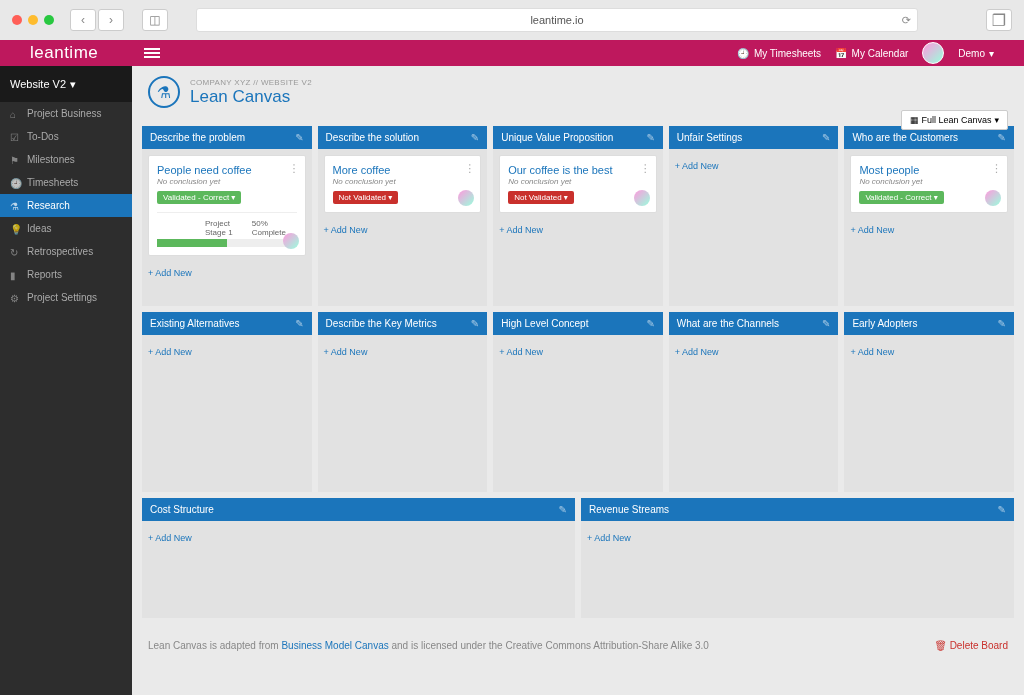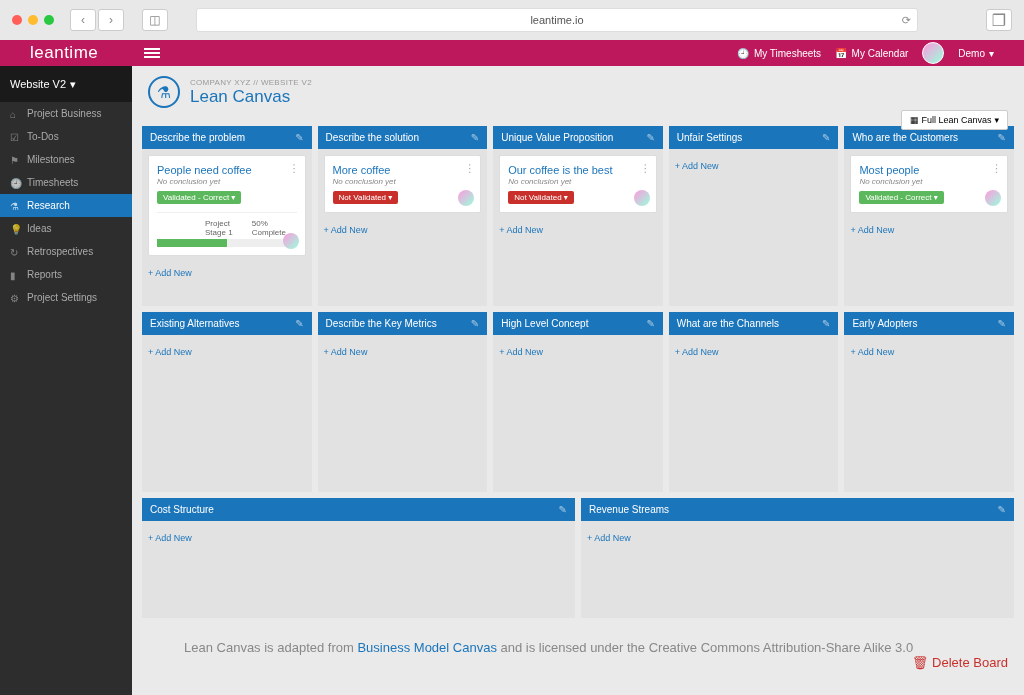--- a/index.html
+++ b/index.html
@@ -50,21 +50,21 @@
 .badge.green{background:#5cb85c;}.badge.red{background:#c9302c;}
 .card-menu{position:absolute;top:6px;right:5px;color:#aaa;font-size:11px;cursor:pointer;}
 .card-avatar{position:absolute;bottom:6px;right:6px;width:16px;height:16px;border-radius:50%;background:linear-gradient(135deg,#f9d,#9fd);}
 .stage{border-top:1px solid #eee;margin-top:8px;padding-top:6px;}
 .stage-lbl{font-size:8px;color:#666;display:flex;justify-content:space-between;padding-left:48px;}
 .prog{height:8px;background:#eee;margin-top:2px;}
 .prog-bar{height:100%;background:#5cb85c;}
 .add-new{color:#1b75bb;font-size:9px;cursor:pointer;display:inline-flex;align-items:center;gap:2px;padding:4px 0;}
 .row2 .col{min-height:180px;}
 .row3 .col{min-height:120px;}
-.footer{font-size:13px;color:#888;padding:6px 16px;margin-left:36px;}
+.footer{font-size:10px;color:#888;padding:6px 16px;}
 .footer a{color:#1b75bb;}
 .delete-board{float:right;color:#c9302c;}
 .right-stack{flex:1;display:flex;flex-direction:column;}
 </style>
 </head>
 <body>
 
 <div class="browser-chrome">
   <div class="traffic-lights">
     <div class="tl red"></div>

